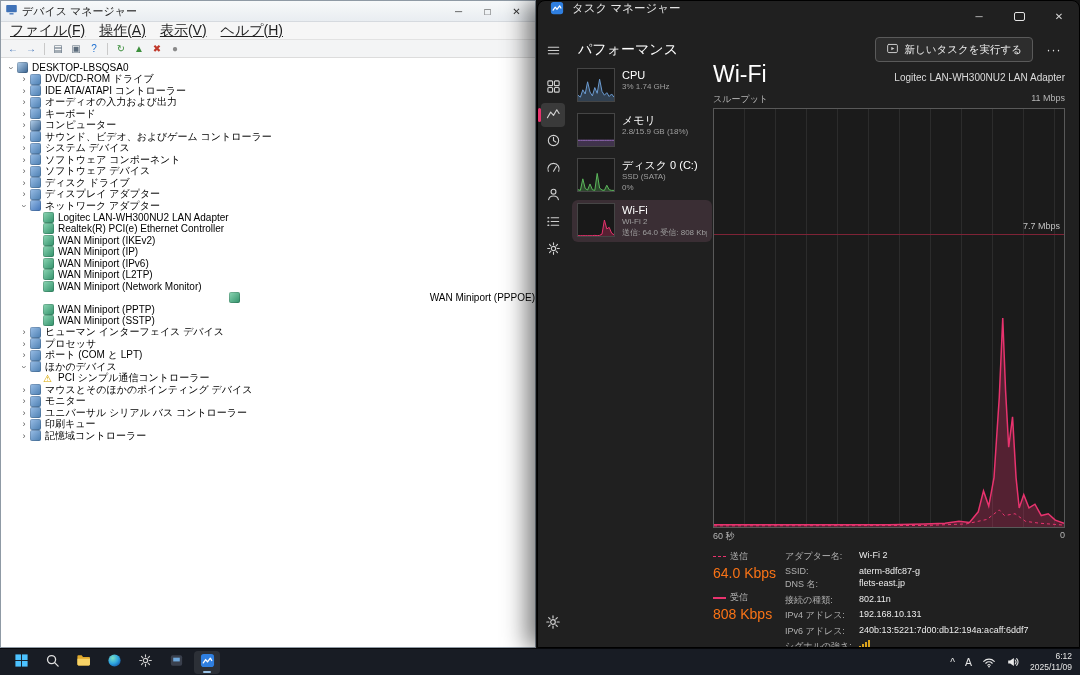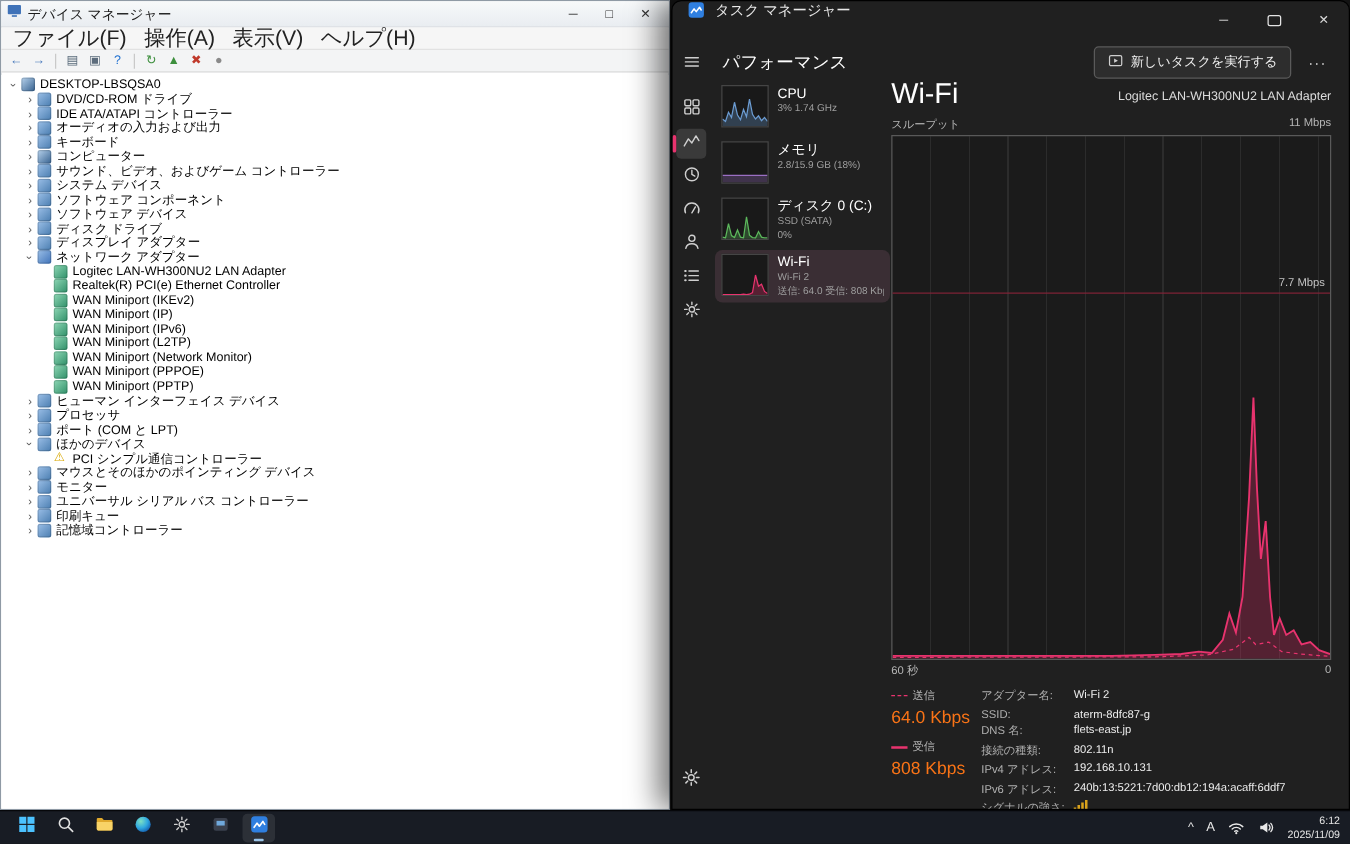--- a/index.html
+++ b/index.html
@@ -9,21 +9,21 @@
   
   .dm { position:absolute; left:0; top:0; width:536px; height:648px; background:#fff;
         border:1px solid #8f9aa5; }
   .dm-titlebar { height:21px; background:linear-gradient(#f7f9fa,#e9edf1);
         display:flex; align-items:center; padding:0 4px; border-bottom:1px solid #d6dadf; }
   .dm-title { font-size:11px; color:#1a1a1a; margin-left:4px; }
   .dm-controls { margin-left:auto; display:flex; }
   .dm-ctrl { width:29px; height:19px; text-align:center; line-height:19px; font-size:10px; color:#333; }
   .dm-menubar { height:18px; background:#f6f6f6; display:flex; align-items:center; padding-left:2px;
         border-bottom:1px solid #e2e2e2; }
-  .dm-menu-item { font-size:17px; color:#222; padding:1px 7px; }
+  .dm-menu-item { font-size:14px; color:#222; padding:1px 7px;text-decoration:underline; }
   .dm-toolbar { height:18px; background:#f3f4f5; display:flex; align-items:center; padding-left:4px;
         border-bottom:1px solid #dcdcdc; gap:2px; }
   .dm-tool { width:16px; height:15px; display:flex; align-items:center; justify-content:center;
         font-size:10px; border-radius:2px; }
   .dm-toolsep { width:1px; height:12px; background:#c9c9c9; margin:0 3px; }
   .dm-tree { position:absolute; left:0; right:0; top:59px; bottom:0; background:#fff;
         overflow:hidden; padding:2px 0 0 3px; }
   .tree-row { height:11.5px; display:flex; align-items:center; white-space:nowrap; font-size:10px; color:#000; }
   .expander { width:10px; flex:none; font-size:9px; color:#555; text-align:center; line-height:10px; }
   .expander.open { transform:rotate(90deg); }
@@ -235,29 +235,34 @@
       <div class="tree-row" style="padding-left: 28px;">
         <span class="expander"></span>
         <span class="tree-icon" data-icon="network-adapter"></span>
         <span class="tree-label">WAN Miniport (L2TP)</span>
       </div>
       <div class="tree-row" style="padding-left: 28px;">
         <span class="expander"></span>
         <span class="tree-icon" data-icon="network-adapter"></span>
         <span class="tree-label">WAN Miniport (Network Monitor)</span>
       </div>
-      <div class="tree-row" style="padding-left: 28px;">
+      <div class="tree-row" style="padding-left: 28px; justify-content: space-between;">
         <span class="expander"></span>
         <span class="tree-icon" data-icon="network-adapter"></span>
         <span class="tree-label">WAN Miniport (PPPOE)</span>
       </div>
       <div class="tree-row" style="padding-left: 28px;">
         <span class="expander"></span>
         <span class="tree-icon" data-icon="network-adapter"></span>
         <span class="tree-label">WAN Miniport (PPTP)</span>
+      </div>
+      <div class="tree-row" style="padding-left: 28px;">
+        <span class="expander"></span>
+        <span class="tree-icon" data-icon="network-adapter"></span>
+        <span class="tree-label">WAN Miniport (SSTP)</span>
       </div>
       <div class="tree-row" style="padding-left: 15px;">
         <span class="expander">›</span>
         <span class="tree-icon" data-icon="hid"></span>
         <span class="tree-label">ヒューマン インターフェイス デバイス</span>
       </div>
       <div class="tree-row" style="padding-left: 15px;">
         <span class="expander">›</span>
         <span class="tree-icon" data-icon="processor"></span>
         <span class="tree-label">プロセッサ</span>

